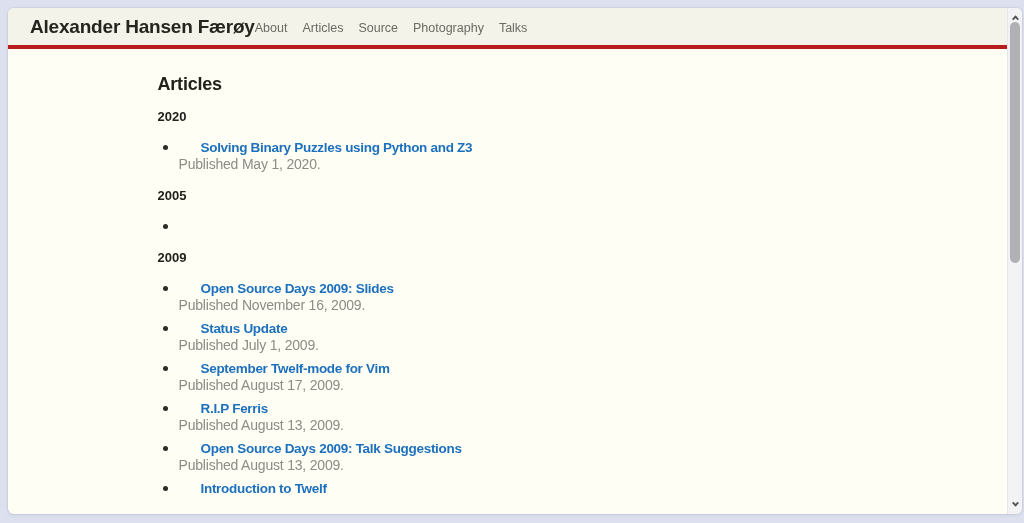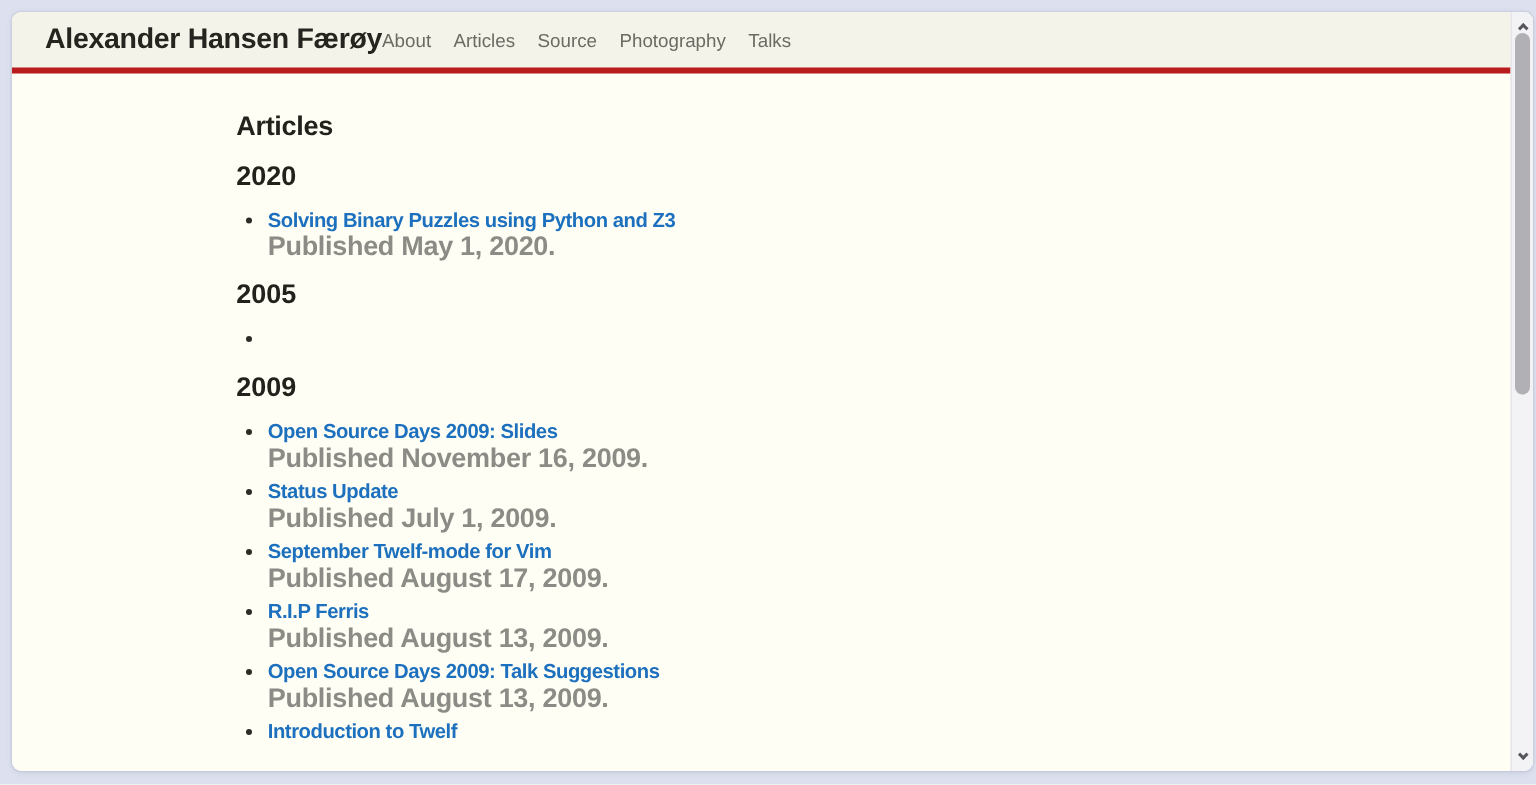--- a/index.html
+++ b/index.html
@@ -46,38 +46,38 @@
     margin-right:15px; 
   }
   .container{
     width:700px;margin:0 auto;
   }
   h1.page-title{
     font-size:18px;line-height:20px;font-weight:bold;color:var(--heading-dark);
     letter-spacing:-0.2px;margin:25px 0 0;
   }
   h2.year-heading{
-    font-size:18px;line-height:18px;font-weight:bold;color:var(--heading-dark);
+    font-size:13px;line-height:18px;font-weight:bold;color:var(--heading-dark);
     margin:14px 0 12px;
   }
   ul.article-list{
     list-style:disc;padding-left:21px;margin:0;
   }
   ul.article-list li{
     margin-bottom:5px;color:#2c2b26;
   }
   .article-link{
     font-size:13.5px;line-height:17px;font-weight:bold;
     color:var(--link-blue);text-decoration:none;letter-spacing:-0.3px;
     display:inline-block;
+    margin-left:22px;
   }
   .published{
-    font-size:18px;line-height:17px;color:var(--published-gray);
+    font-size:14px;line-height:17px;color:var(--published-gray);
     letter-spacing:-0.2px;
-    font-weight:bold;
   }
   
   .scrollbar{
     position:absolute;top:0;right:0;width:15px;height:100%;
     background:#f3f3f6;border-left:1px solid #e6e6ea;
   }
   .sb-btn{
     position:absolute;left:0;width:100%;height:12px;
     display:flex;align-items:center;justify-content:center;cursor:pointer;
   }

